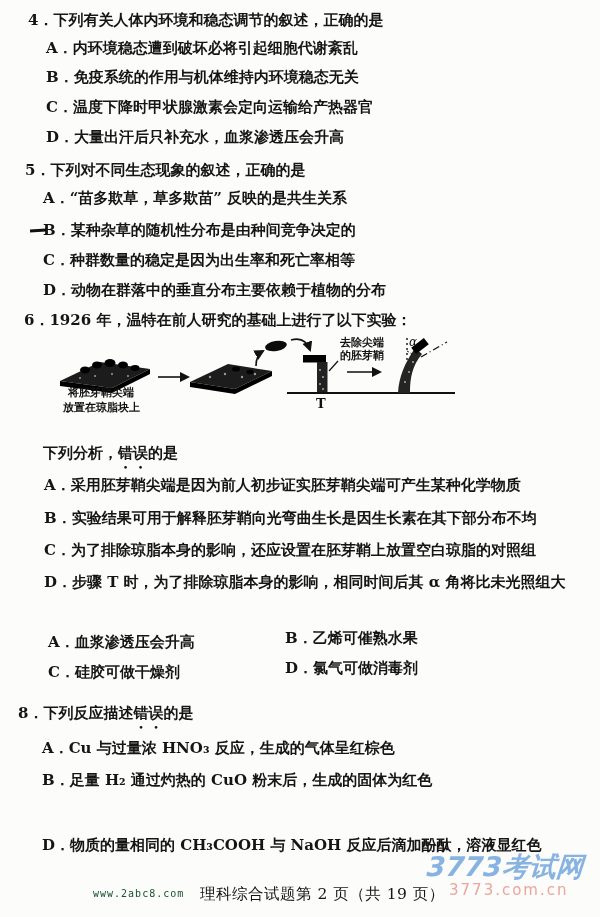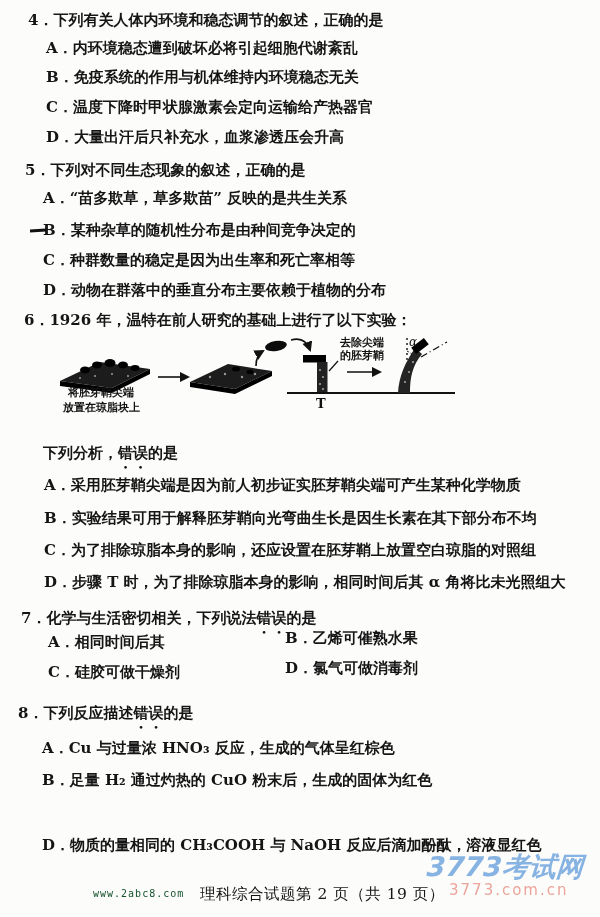--- a/index.html
+++ b/index.html
@@ -146,24 +146,21 @@
   </svg>
 
   <div class="line qline" style="left:43px; top:443px">
     <span>下列分析，</span><span class="emph">错误</span><span>的是</span>
   </div>
   <div class="line opt" style="left:44px; top:475px">A．采用胚芽鞘尖端是因为前人初步证实胚芽鞘尖端可产生某种化学物质</div>
   <div class="line opt" style="left:44px; top:508px">B．实验结果可用于解释胚芽鞘向光弯曲生长是因生长素在其下部分布不均</div>
   <div class="line opt" style="left:44px; top:540px">C．为了排除琼脂本身的影响，还应设置在胚芽鞘上放置空白琼脂的对照组</div>
   <div class="line opt" style="left:44px; top:572px">D．步骤 T 时，为了排除琼脂本身的影响，相同时间后其 α 角将比未光照组大</div>
 
-  <div class="line qline" style="left:21px; top:608px">
-    <span>7．</span><span>化学与生活密切相关，下列说法</span><span class="emph">错误</span><span>的是</span>
-  </div>
-  <div class="line opt" style="left:48px;  top:632px">A．相同时间后其</div>
+  <div class="line opt" style="left:48px;  top:632px">A．血浆渗透压会升高</div>
   <div class="line opt" style="left:285px; top:628px">B．乙烯可催熟水果</div>
   <div class="line opt" style="left:48px;  top:662px">C．硅胶可做干燥剂</div>
   <div class="line opt" style="left:285px; top:658px">D．氯气可做消毒剂</div>
 
   <div class="line qline" style="left:18px; top:703px">
     <span>8．</span><span>下列反应描述</span><span class="emph">错误</span><span>的是</span>
   </div>
   <div class="line opt" style="left:42px; top:738px">A．Cu 与过量浓 HNO₃ 反应，生成的气体呈红棕色</div>
   <div class="line opt" style="left:42px; top:770px">B．足量 H₂ 通过灼热的 CuO 粉末后，生成的固体为红色</div>
   <div class="line opt" style="left:42px; top:835px">D．物质的量相同的 CH₃COOH 与 NaOH 反应后滴加酚酞，溶液显红色</div>

